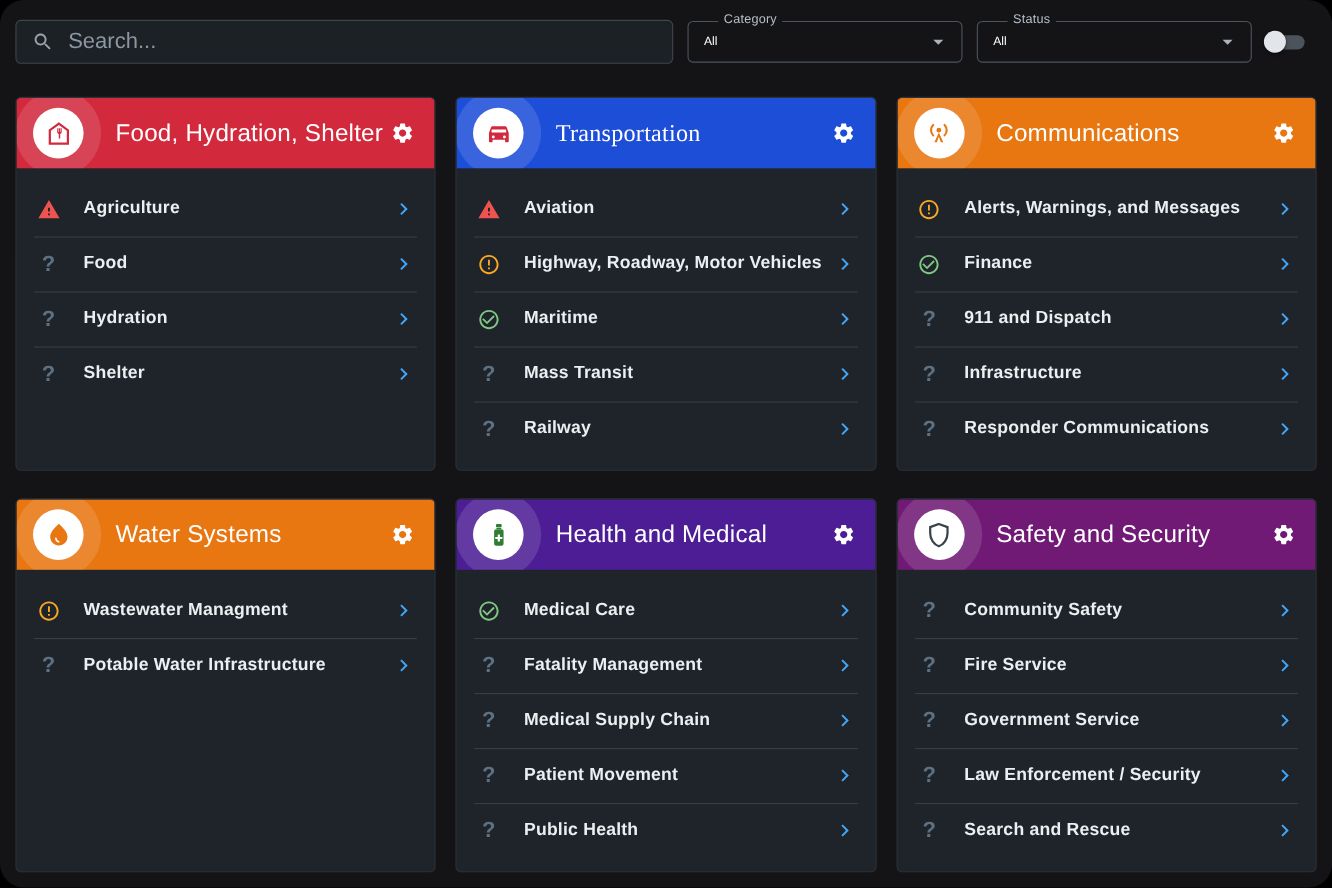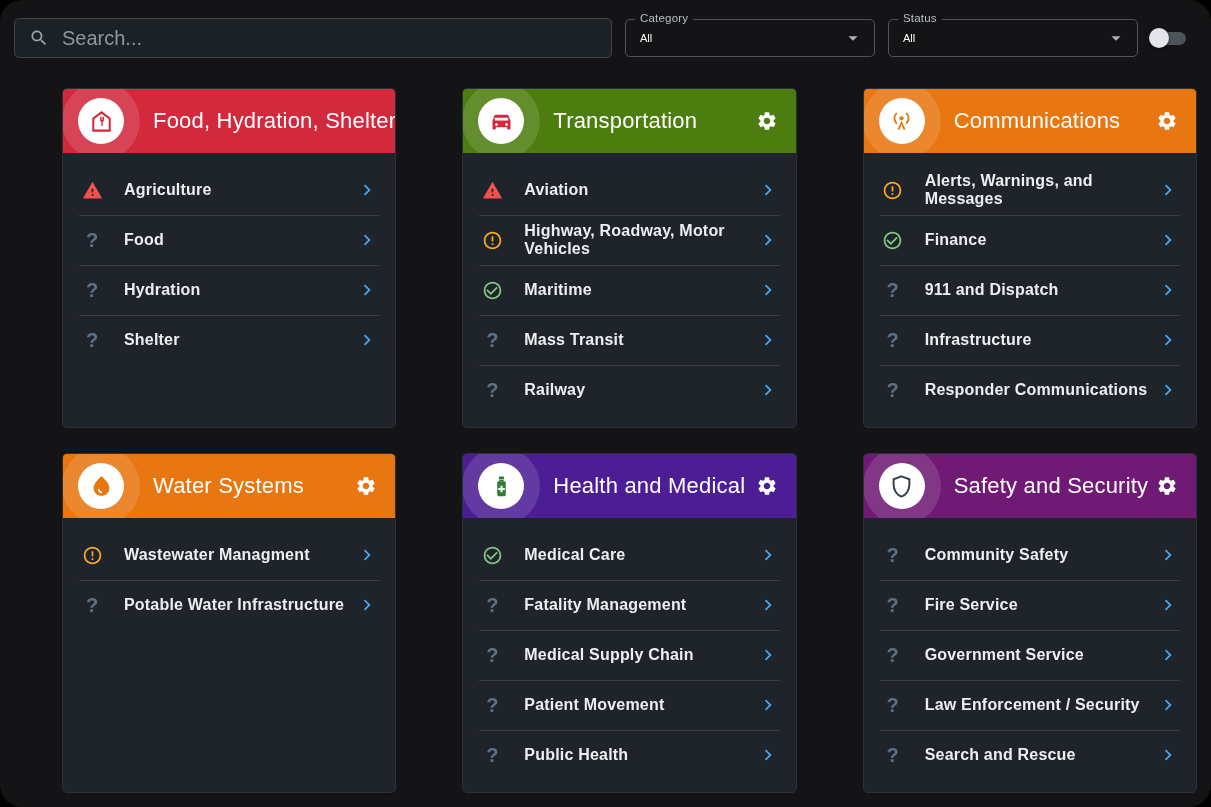--- a/index.html
+++ b/index.html
@@ -11,35 +11,35 @@
   .topbar { display:flex; align-items:center; padding:18px 14px 0 14px; height:58px; }
   .search-box { width:598px; height:40px; background:#1c2126; border:1px solid #3f454d;
     border-radius:5px; display:flex; align-items:center; padding:0 14px; gap:13px; flex:none; }
   .search-box svg { width:20px; height:20px; fill:#9aa3ad; flex:none; }
   .search-box input { flex:1; background:transparent; border:none; outline:none;
     color:#e8ecef; font-size:20px; font-family:"Liberation Sans", sans-serif; }
   .search-box input::placeholder { color:#8d97a1; }
 
   .select { position:relative; width:250px; height:38px; margin-left:13px; border:1px solid #4c545e;
     border-radius:5px; display:flex; align-items:center; padding:0 14px; cursor:pointer; }
-  .select-label { position:absolute; top:-8px; left:9px; font-size:11.5px; color:#b7bfc9;
+  .select-label { position:absolute; top:-8px; left:27px; font-size:11.5px; color:#b7bfc9;
     background:#141417; padding:0 5px; letter-spacing:.2px; }
   .select-value { color:#fff; font-size:11px; }
   .select .arrow { position:absolute; right:10px; width:22px; height:22px; fill:#aab2bc; }
 
   .switch { position:relative; width:40px; height:24px; margin-left:auto; margin-right:8px; cursor:pointer; flex:none; }
   .switch-track { position:absolute; left:7px; top:6px; width:30px; height:13px; border-radius:7px; background:#4d535a; }
   .switch-thumb { position:absolute; left:0; top:2px; width:20px; height:20px; border-radius:50%;
     background:#e2e6ea; box-shadow:0 1px 3px rgba(0,0,0,.6); }
 
   
   .grid { display:grid; grid-template-columns:repeat(3, 1fr); column-gap:18px; row-gap:25px;
     margin:30px 14px 14px 14px; }
   .card { background:#1f242a; border:1px solid #2b3138; border-radius:5px; overflow:hidden;
-    display:flex; flex-direction:column; min-height:338px;margin-left:48px; }
+    display:flex; flex-direction:column; min-height:338px; }
 
   .card-header { height:64px; flex:none; display:flex; align-items:center; padding:0 18px 0 15px;
     position:relative; overflow:hidden; }
   .icon-wrap { position:relative; width:46px; height:46px; flex:none; }
   .halo { position:absolute; inset:-16px; border-radius:50%; background:rgba(255,255,255,.13); }
   .icon-circle { position:absolute; inset:0; background:#fff; border-radius:50%;
     display:flex; align-items:center; justify-content:center; }
   .icon-circle svg { width:27px; height:27px; }
   .card-title { margin-left:29px; font-size:22px; font-weight:400; color:#fff; letter-spacing:.2px;
     white-space:nowrap; position:relative; }
@@ -191,21 +191,21 @@
           <li class="list-item">
             <span class="status-icon qmark" style="color: rgb(93, 113, 131);">?</span>
             <span class="item-label">Shelter</span>
             <svg class="chevron" fill="#42a5f5" viewBox="0 0 24 24">
               <use href="#icon-chevron"></use>
             </svg>
           </li>
         </ul>
   </div>
       <div class="card">
-    <div class="card-header" style="background: #4d7c0f;">
+    <div class="card-header" style="background: #1d4ed8; font-family: Liberation Serif, serif;">
       <span class="icon-wrap">
         <span class="halo"></span>
         <span class="icon-circle" style="color: rgb(210, 41, 61);">
           <svg fill="currentColor" viewBox="0 0 24 24">
                 <use href="#icon-car"></use>
               </svg>
         </span>
       </span>
       <h2 class="card-title">Transportation</h2>
       <button class="gear-btn">

